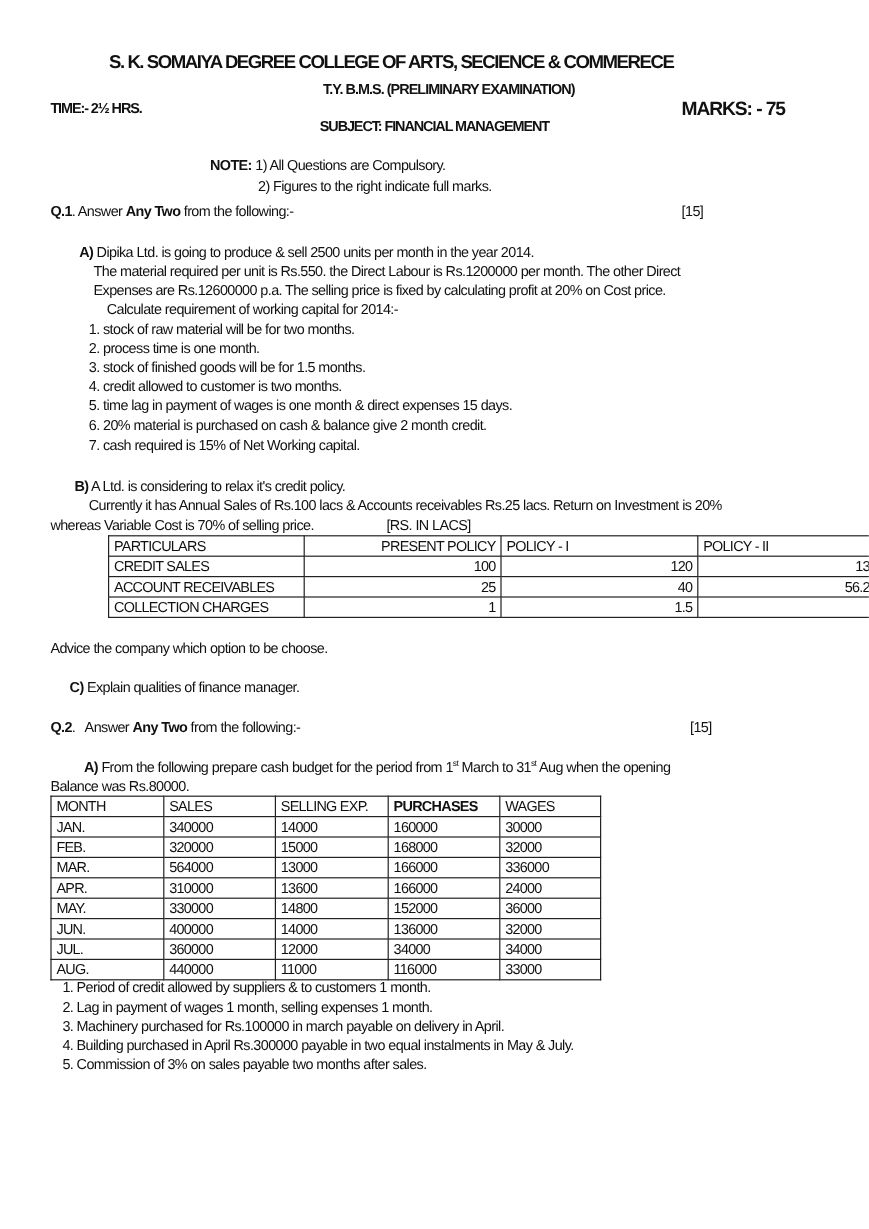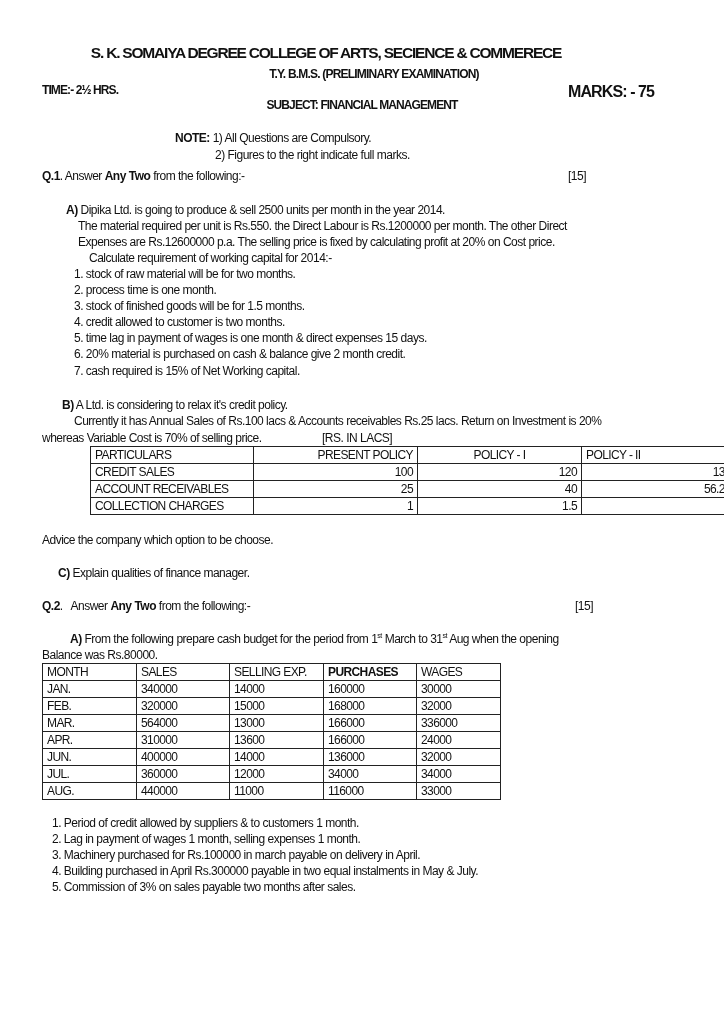--- a/index.html
+++ b/index.html
@@ -59,21 +59,21 @@
 </div>
 <div class="abs" style="top:414px; left:74px;">Currently it has Annual Sales of Rs.100 lacs &amp; Accounts receivables Rs.25 lacs. Return on Investment is 20%</div>
 <div class="abs" style="top:431px; left:42px;">whereas Variable Cost is 70% of selling price.</div>
 <div class="abs" style="top:431px; left:322px;">[RS. IN LACS]</div>
 
 <table class="grid" style="top:446px; left:42px; width:646px;margin-left:48px;">
   <tbody>
       <tr>
     <td style="width:154px;">PARTICULARS</td>
     <td style="width:155px;text-align:right;">PRESENT POLICY</td>
-    <td style="width:155px;text-align:center;">POLICY - I</td>
+    <td style="width:155px;">POLICY - I</td>
     <td>POLICY - II</td>
   </tr>
   <tr>
     <td>CREDIT SALES</td>
     <td class="num">100</td>
     <td class="num">120</td>
     <td class="num">135</td>
   </tr>
   <tr>
     <td>ACCOUNT RECEIVABLES</td>
@@ -136,20 +136,27 @@
     <td>336000</td>
   </tr>
   <tr>
     <td>APR.</td>
     <td>310000</td>
     <td>13600</td>
     <td>166000</td>
     <td>24000</td>
   </tr>
   <tr>
+    <td>MAY.</td>
+    <td>330000</td>
+    <td>14800</td>
+    <td>152000</td>
+    <td>36000</td>
+  </tr>
+  <tr>
     <td>JUN.</td>
     <td>400000</td>
     <td>14000</td>
     <td>136000</td>
     <td>32000</td>
   </tr>
   <tr>
     <td>JUL.</td>
     <td>360000</td>
     <td>12000</td>

